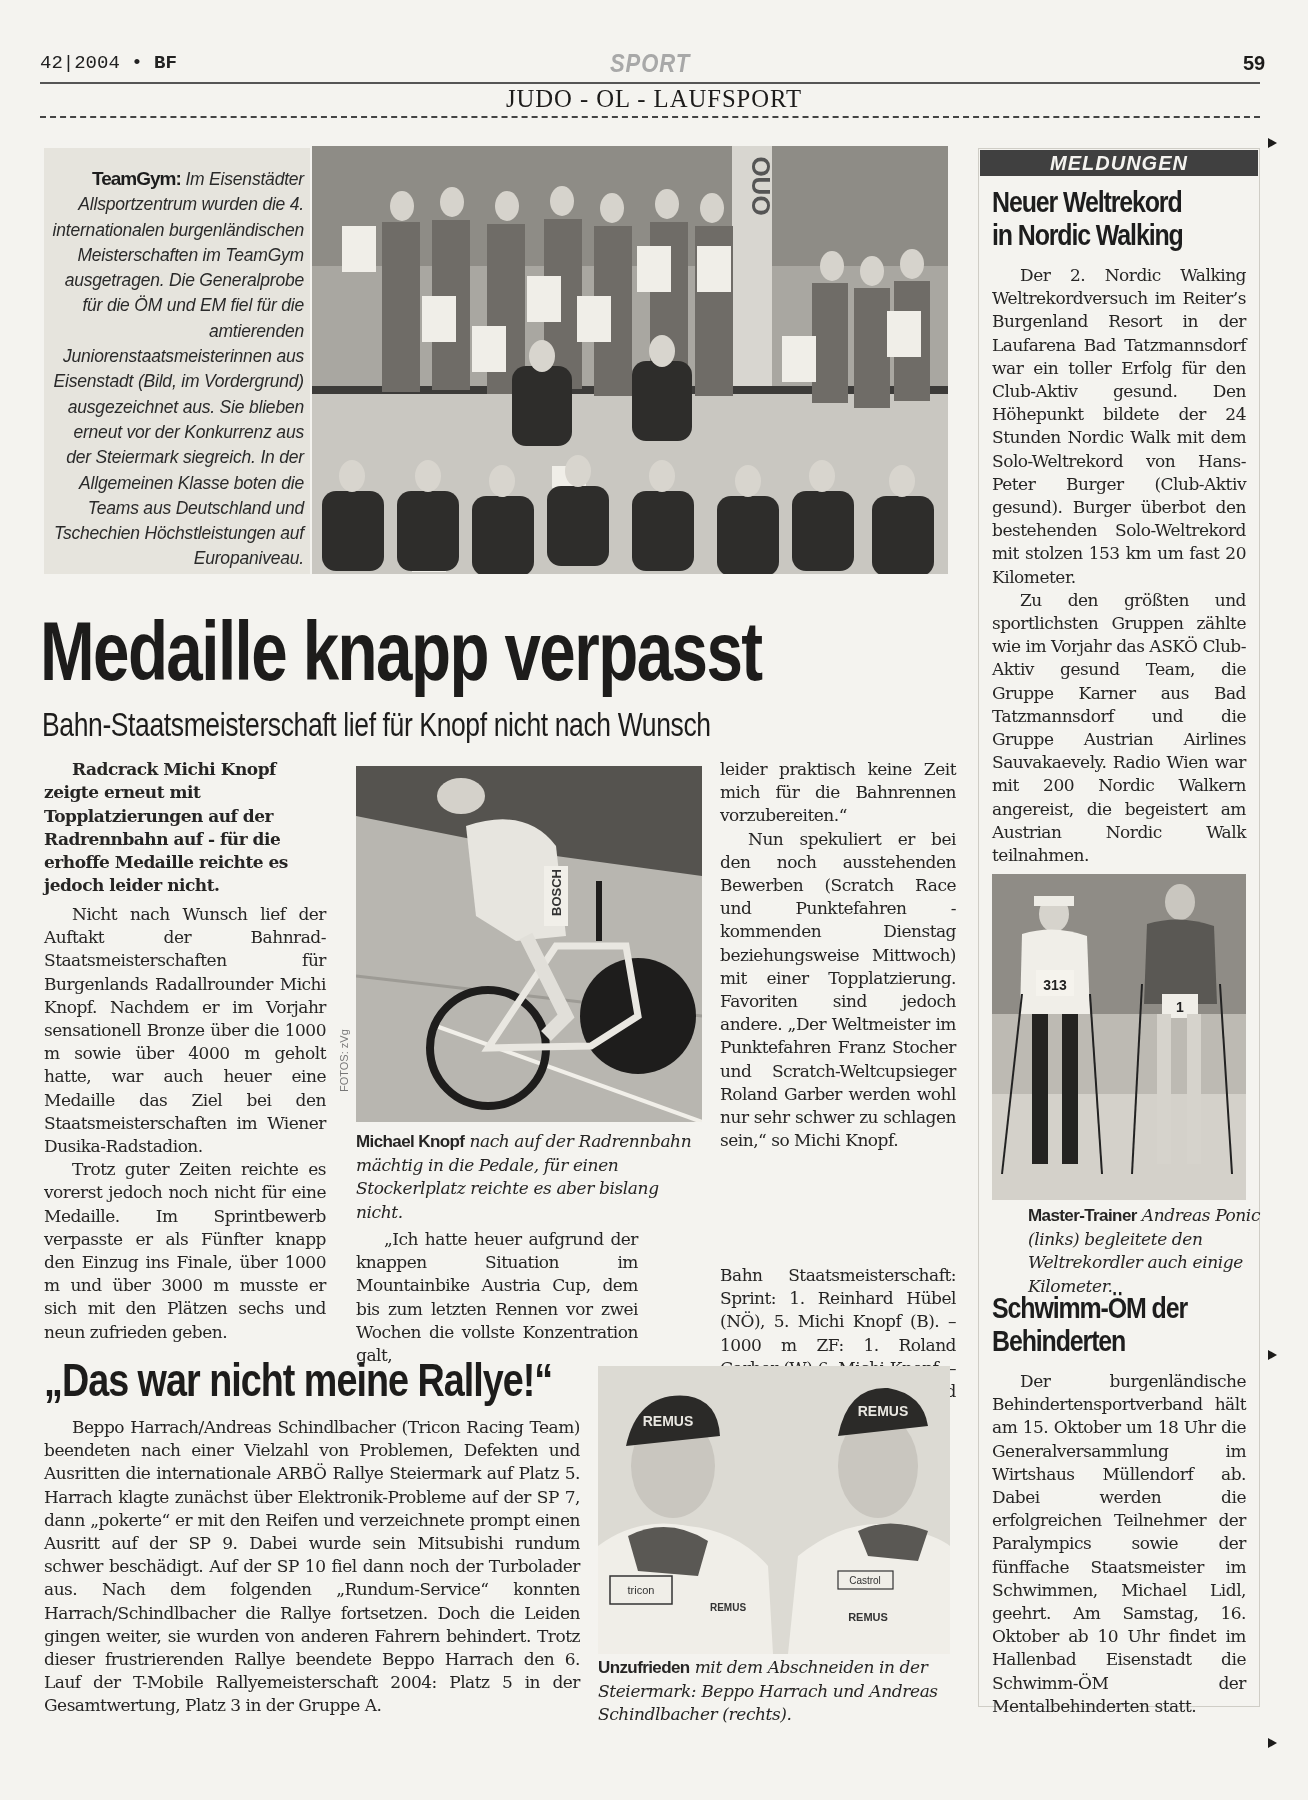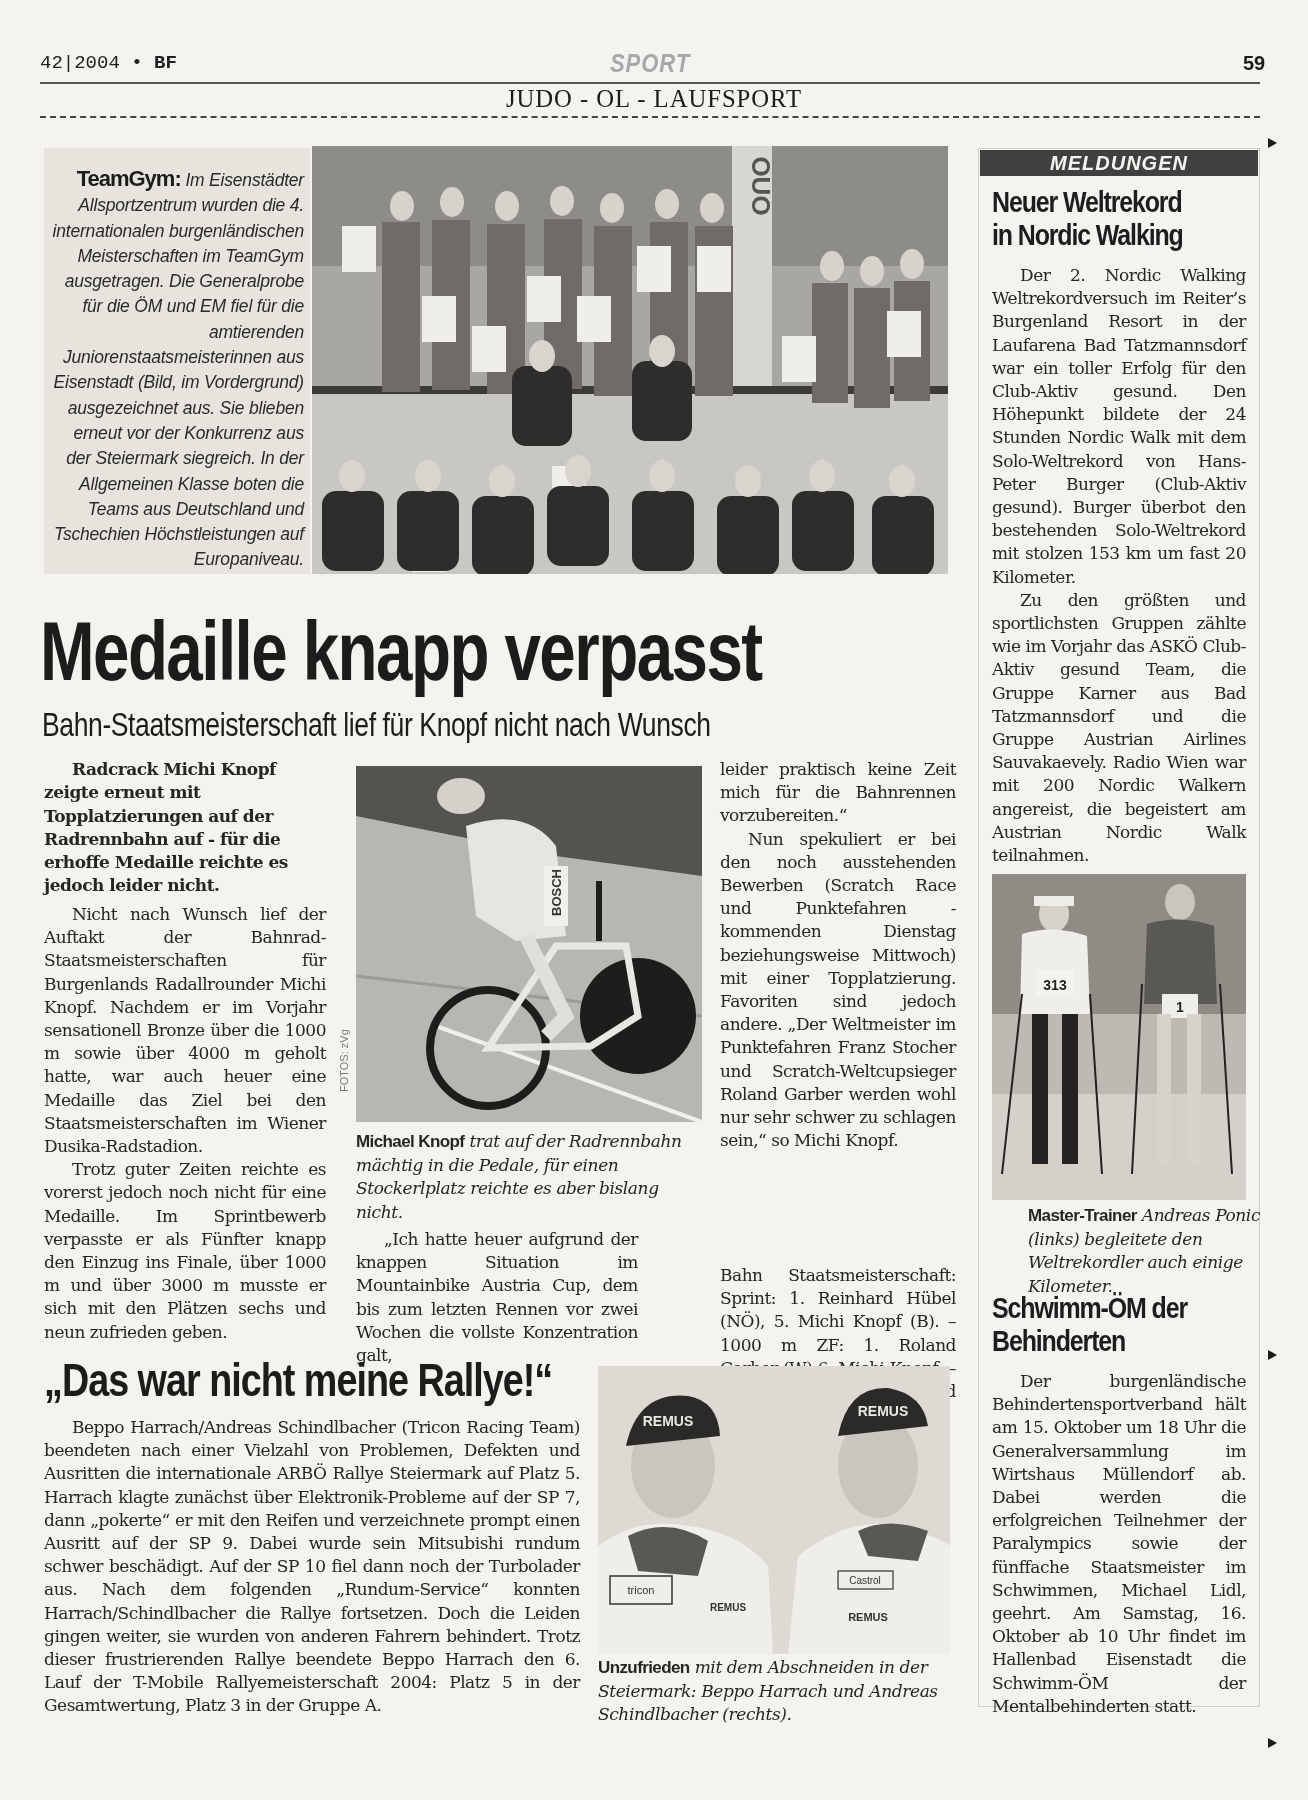--- a/index.html
+++ b/index.html
@@ -15,21 +15,21 @@
   .hdr-left b { font-weight:bold; }
   .hdr-sport { left:610px; top:48px; font-size:26px; font-weight:bold; font-style:italic; color:#a8a8a8; font-family:"Liberation Sans", sans-serif; letter-spacing:1px; transform:scaleX(.85); transform-origin:left; }
   .hdr-page { left:1228px; top:52px; font-size:20px; font-weight:bold; font-family:"Liberation Sans", sans-serif;margin-left:15px; }
   .hdr-line { left:40px; top:82px; width:1220px; height:0; border-top:2px solid #555; }
   .hdr-section { left:0; width:1308px; top:84px; text-align:center; font-size:26px; font-family:"Liberation Serif", serif; letter-spacing:1px; transform:scaleX(.95); }
   .hdr-dash { left:40px; top:116px; width:1220px; border-top:2px dashed #444; }
 
   
   .tg-box { left:44px; top:148px; width:266px; height:426px; background:#e6e4dd; }
   .tg-text { left:52px; top:166px; width:252px; text-align:right; font-family:"Liberation Sans", sans-serif; font-style:italic; font-size:17.5px; line-height:25.3px; color:#2a2a2a; letter-spacing:-.2px; }
-  .tg-text .kicker { font-style:normal; font-weight:bold; font-size:22px; letter-spacing:-1px; color:#1d1d1d; }
+  .tg-text .kicker { font-style:normal; font-weight:bold; font-size:19px; letter-spacing:-1px; color:#1d1d1d; }
   .photo { background:#9a9893; overflow:hidden; }
   .photo svg { width:100%; height:100%; display:block; }
 
   
   .mel-box { left:978px; top:148px; width:280px; height:1557px; border:1px solid #cfcdc6; background:#f4f3ef; }
   .mel-header { left:980px; top:150px; width:278px; height:26px; background:#404040; color:#f4f3ef; text-align:center; font-family:"Liberation Sans", sans-serif; font-style:italic; font-weight:bold; font-size:20px; line-height:26px; letter-spacing:1px; }
   .mel-h { left:992px; width:260px; font-family:"Liberation Sans", sans-serif; font-weight:bold; font-size:29px; line-height:33px; letter-spacing:-1.3px; color:#1d1d1d; transform:scaleX(.86); transform-origin:left; width:300px; }
   .body-text { font-family:"DejaVu Serif", serif; font-size:17px; line-height:23.2px; text-align:justify; color:#262524; letter-spacing:-.5px; }
   .body-text p { margin:0; text-indent:28px; }
   .body-text p.noindent { text-indent:0; }
@@ -178,21 +178,21 @@
     <rect x="240" y="115" width="6" height="60" fill="#1e1d1c"></rect>
     <ellipse cx="105" cy="30" rx="24" ry="18" fill="#d4d1ca"></ellipse>
     <path d="M110 60 Q170 40 200 80 L210 170 L160 175 L120 150 Z" fill="#e7e5df"></path>
     <rect x="188" y="100" width="24" height="60" fill="#f1efe9"></rect>
     <text x="205" y="150" font-family="Liberation Sans, sans-serif" font-size="13" font-weight="bold" fill="#333" transform="rotate(-90 205 150)">BOSCH</text>
     <path d="M170 170 L210 250 L190 270" stroke="#e1dfd9" stroke-width="14" fill="none"></path>
   </svg>
 </div>
 <div class="abs caption bike-cap">
   <b>Michael Knopf</b>
-  <span>trat auf der Radrennbahn mächtig in die Pedale, für einen Stockerlplatz reichte es aber bislang nicht.</span>
+  <span>nach auf der Radrennbahn mächtig in die Pedale, für einen Stockerlplatz reichte es aber bislang nicht.</span>
 </div>
 
 <div class="abs body-text col2">
   <p>„Ich hatte heuer aufgrund der knappen Situation im Mountainbike Austria Cup, dem bis zum letzten Rennen vor zwei Wochen die vollste Konzentration galt,</p>
 </div>
 
 <div class="abs body-text col3a">
   <p class="noindent">leider praktisch keine Zeit mich für die Bahnrennen vorzubereiten.“</p>
   <p>Nun spekuliert er bei den noch ausstehenden Bewerben (Scratch Race und Punktefahren - kommenden Dienstag beziehungsweise Mittwoch) mit einer Topplatzierung. Favoriten sind jedoch andere. „Der Weltmeister im Punktefahren Franz Stocher und Scratch-Weltcupsieger Roland Garber werden wohl nur sehr schwer zu schlagen sein,“ so Michi Knopf.</p>
 </div>

